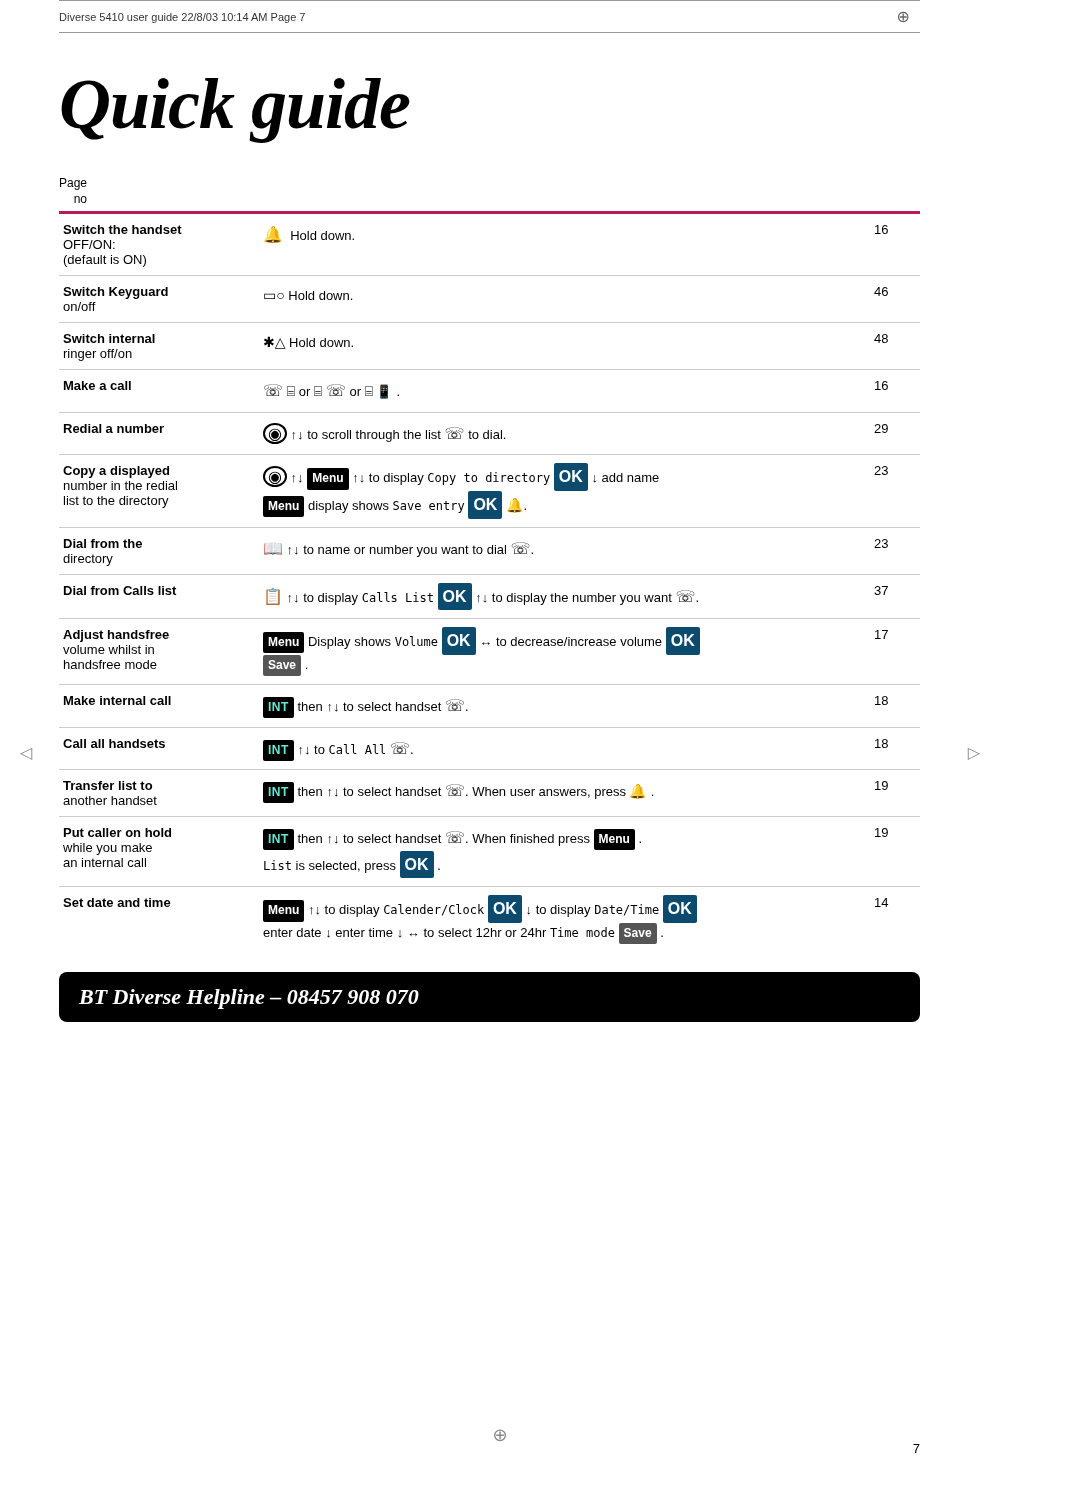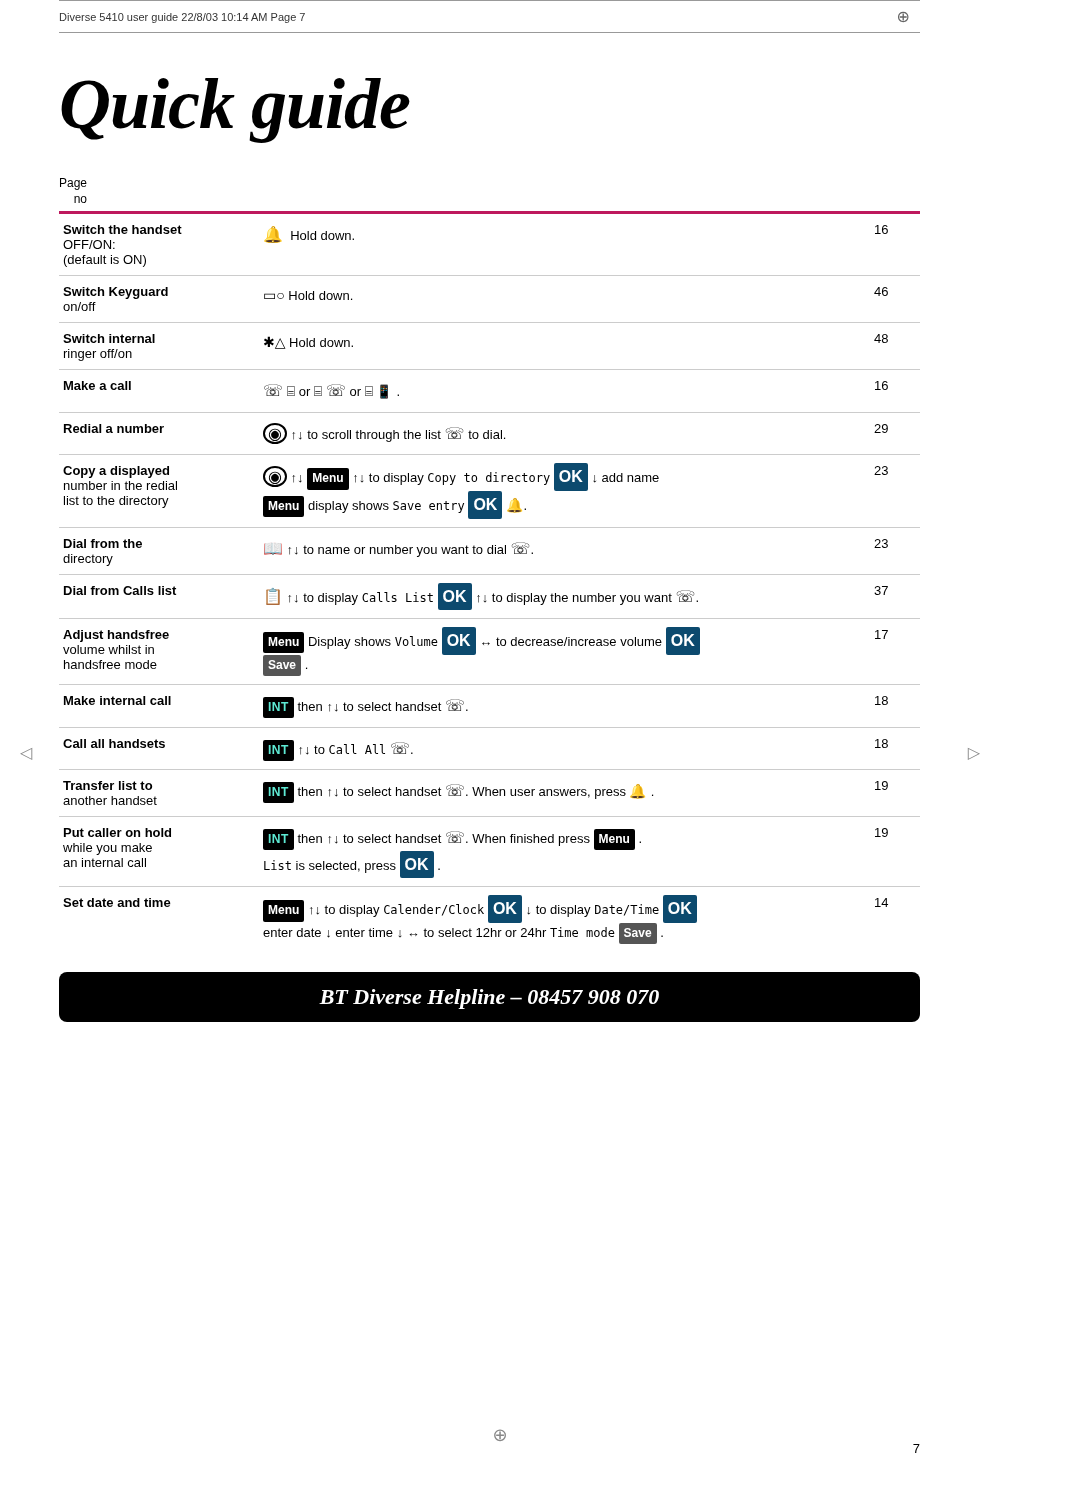--- a/index.html
+++ b/index.html
@@ -159,21 +159,21 @@
       font-family: Arial, Helvetica, sans-serif;
     }
     .arrow-ud {
       font-size: 13px;
     }
 
     
     .helpline-bar {
       background: #000;
       color: #fff;
-      text-align: center;
+      text-align: left;
       padding: 12px 20px;
       border-radius: 8px;
       margin-top: 20px;
       margin-bottom: 20px;
     }
     .helpline-bar .helpline-text {
       font-family: Georgia, 'Times New Roman', serif;
       font-style: italic;
       font-size: 22px;
       font-weight: bold;

